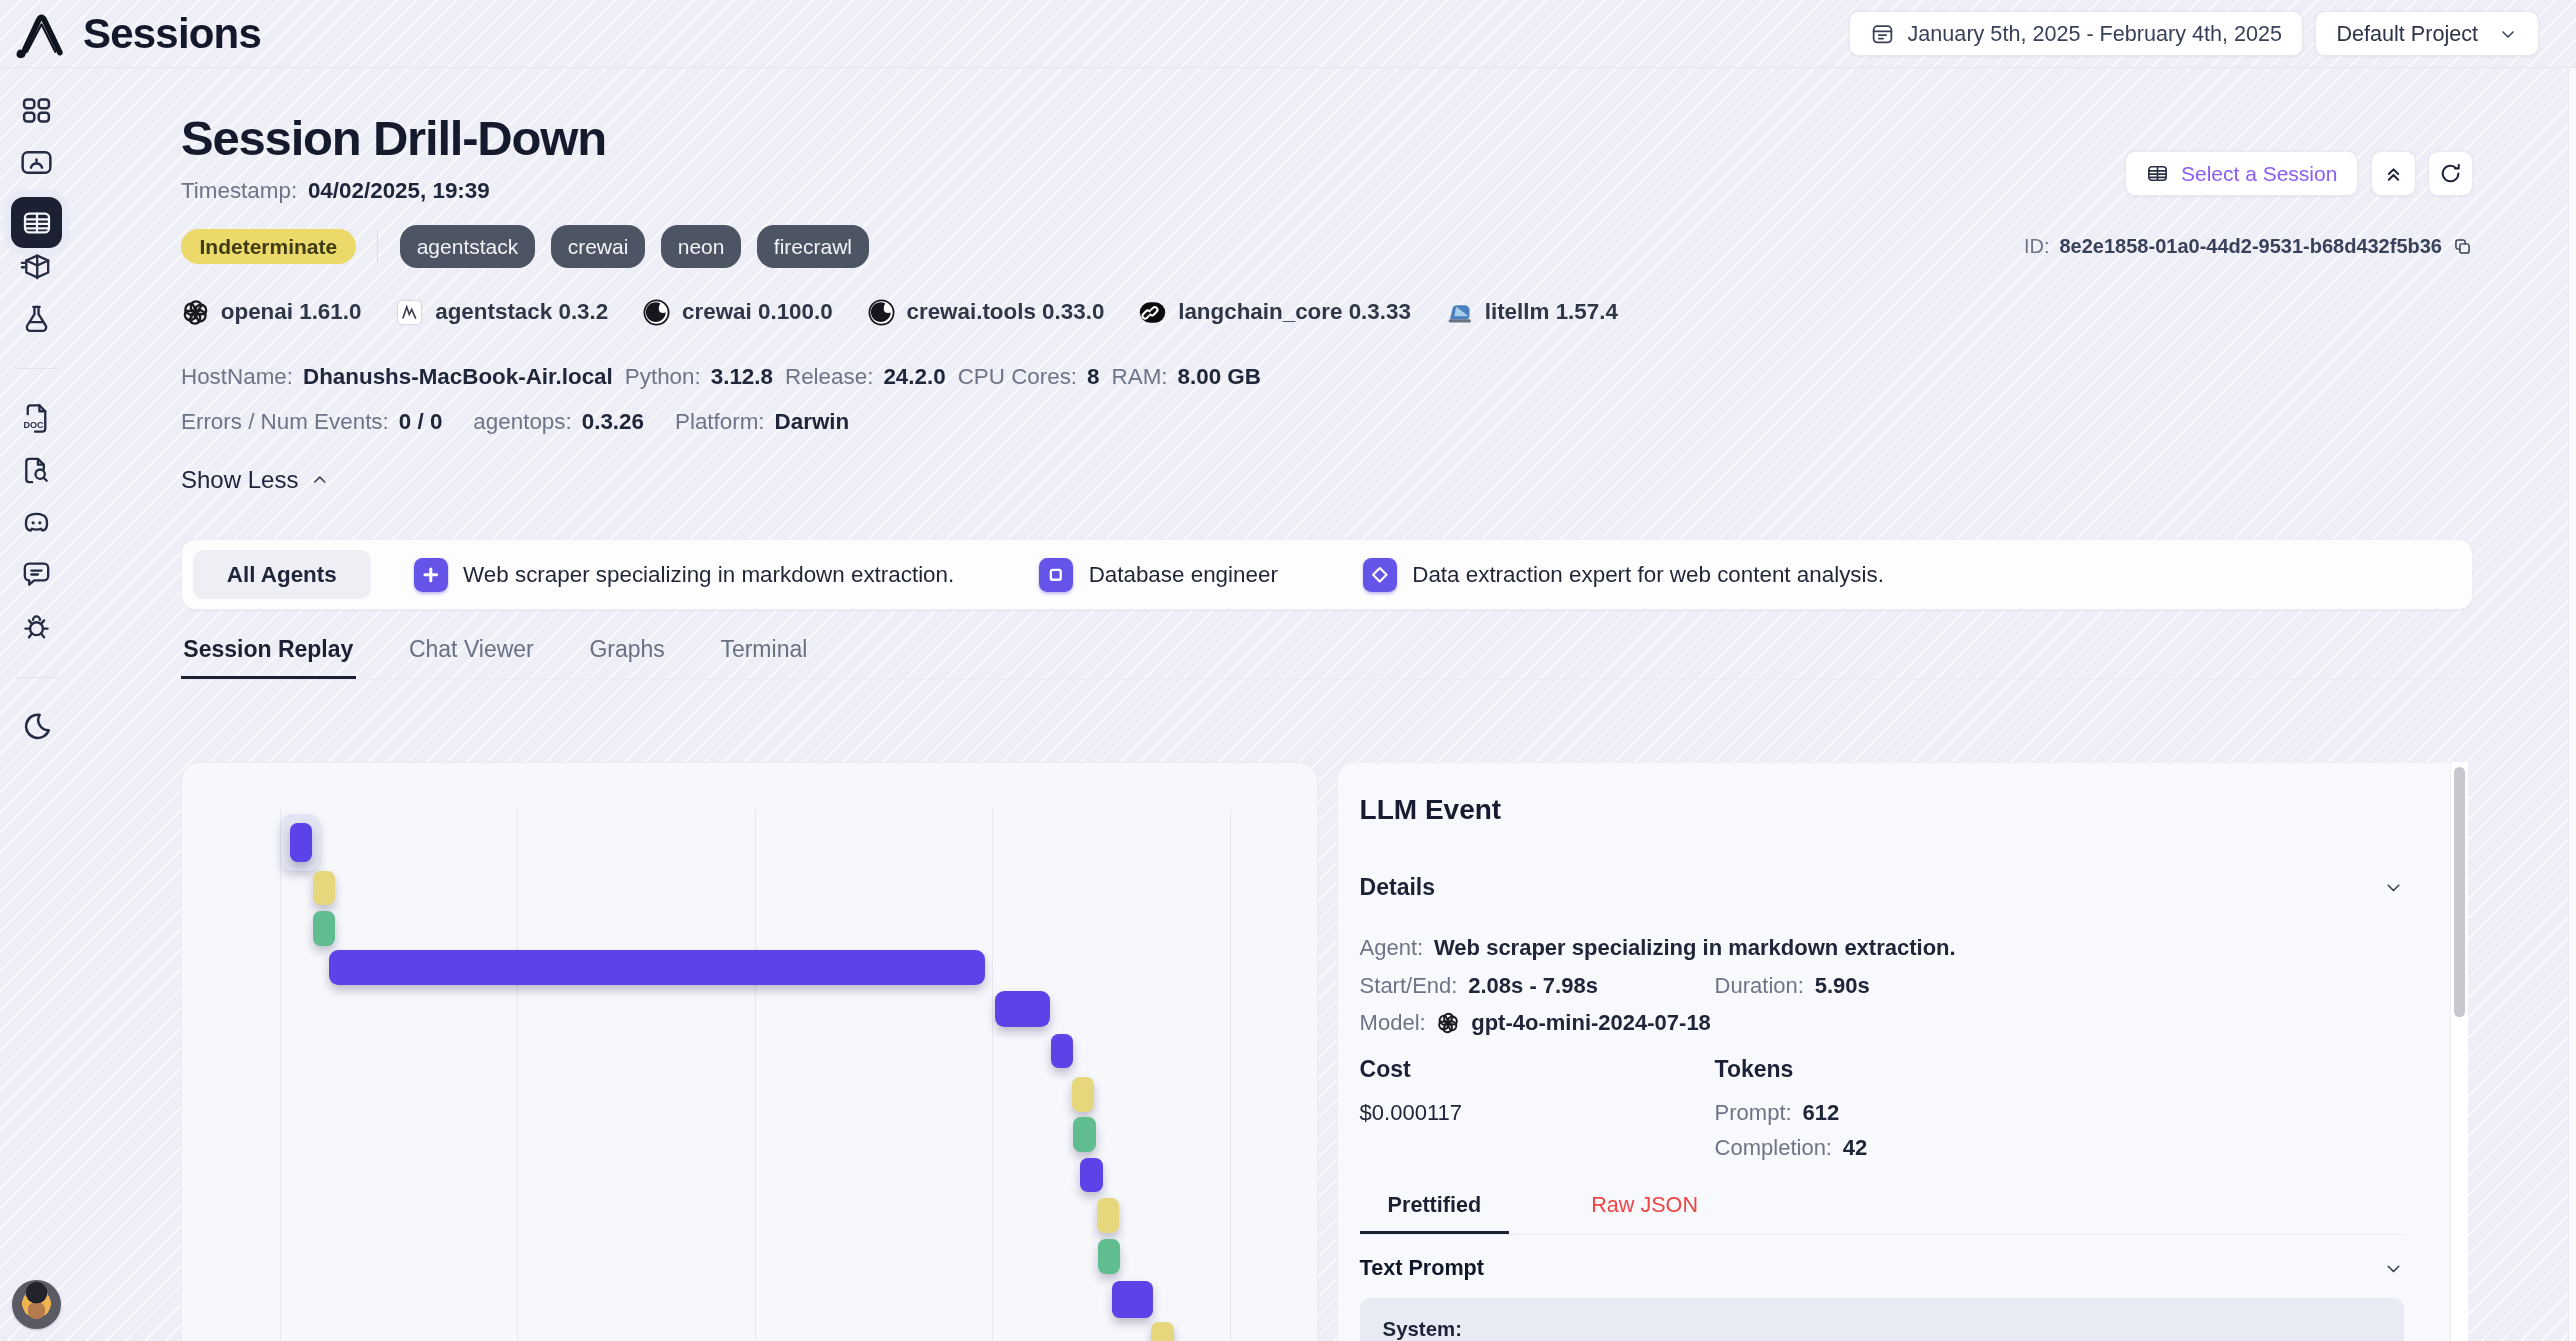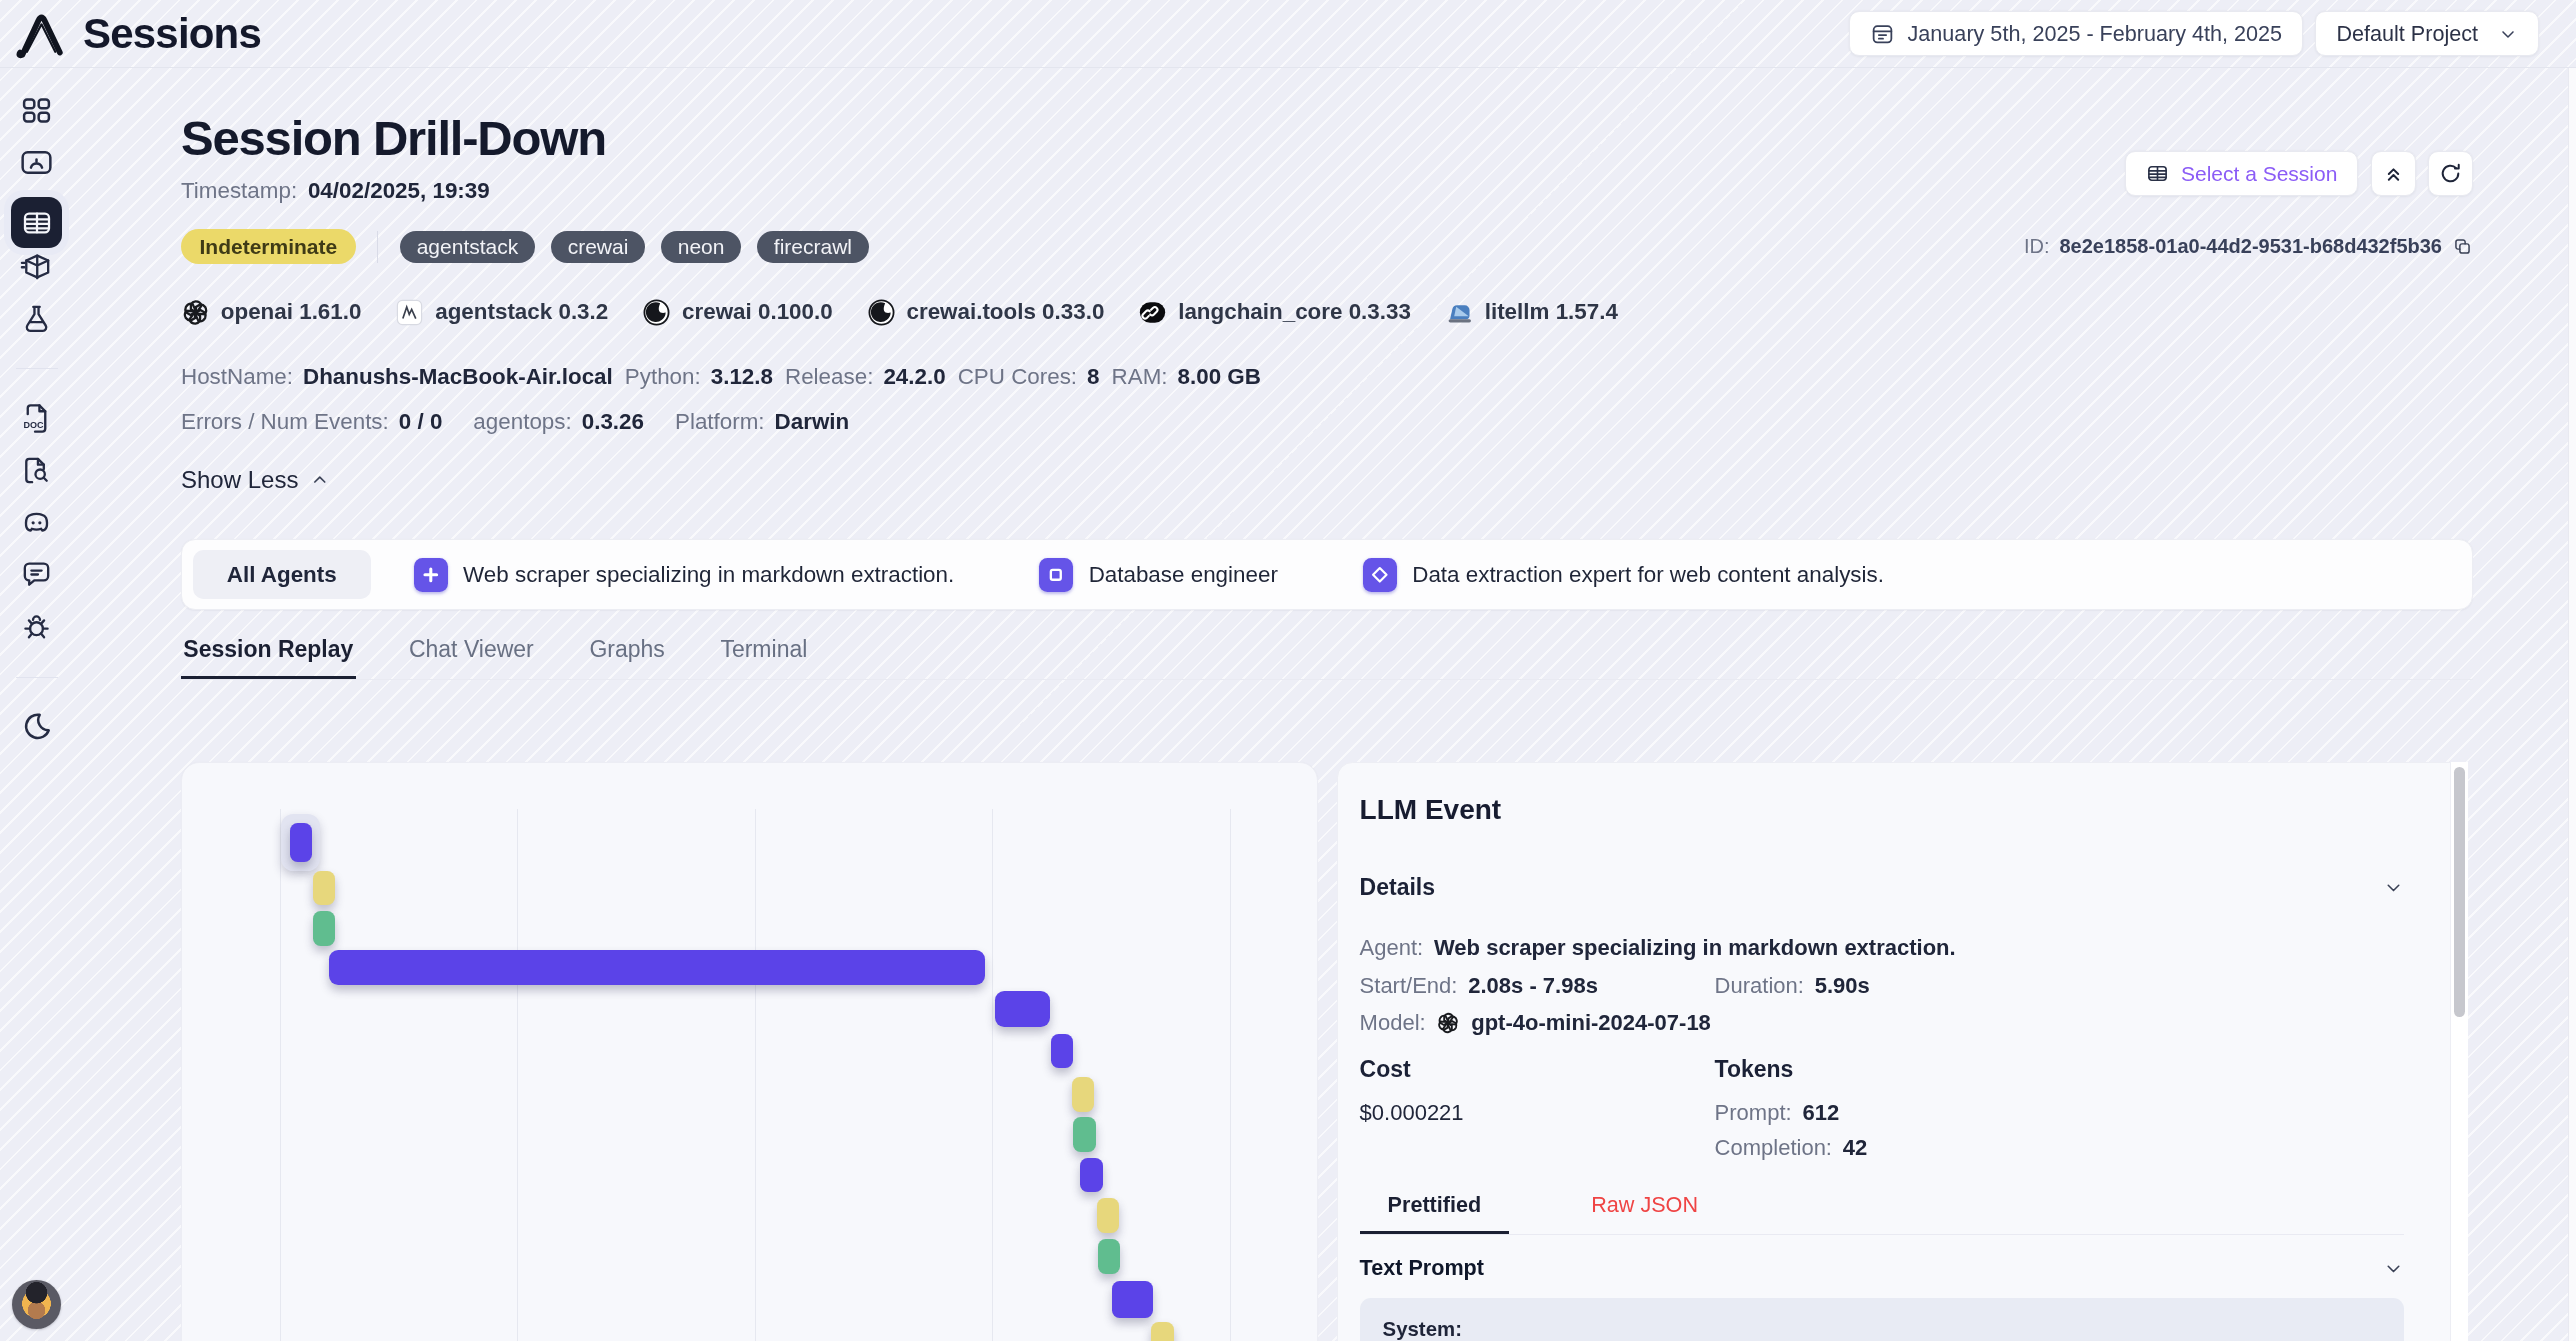--- a/index.html
+++ b/index.html
@@ -46,21 +46,21 @@
   .head { position:relative; padding:0 103px 0 108px; }
   h1.page-title { margin-top:39px; font-size:49px; line-height:62px; font-weight:700; letter-spacing:-1.2px; color:#151A2C; }
   .ts-row { margin-top:6.2px; height:31px; font-size:22.4px; display:flex; gap:10.8px; align-items:center; }
   .lbl { color:#6E7487; }
   .val { color:#20263A; font-weight:600; }
   .badge-row { margin-top:23px; height:35px; display:flex; align-items:center; }
   .status-badge { height:35px; border-radius:17.7px; padding:0 18.5px; display:flex; align-items:center;
     font-size:21px; font-weight:600; color:#3F3B16; }
   .badge-divider { width:0.8px; height:32px; background:#D9DBE7; margin:0 21.6px; }
   .tags { display:flex; gap:15.4px; }
-  .tag { height:32px; border-radius:17px; padding:16px 17px; display:flex; align-items:center; color:#F2F3F7; font-size:21px; }
+  .tag { height:43px; border-radius:17px; padding:16px 17px; display:flex; align-items:center; color:#F2F3F7; font-size:21px; }
   .pkg-row { margin-top:31px; height:34px; display:flex; align-items:center; gap:34px; }
   .pkg { display:flex; align-items:center; gap:10.8px; font-size:22.4px; font-weight:600; color:#2F3647; }
   .pkg .pkg-ic svg { width:29px; height:29px; }
   .host-row { margin-top:17px; height:28px; display:flex; align-items:center; gap:31px; font-size:22.4px; }
   .host-row:first-child { margin-top:34px;gap:12px; }
   .host-pair { display:flex; gap:10px; }
   .show-less { margin-top:29px; height:29px; display:flex; align-items:center; gap:10.8px; font-size:24px; color:#20263A; cursor:pointer; width:fit-content; }
   .show-less svg { width:21.6px; height:21.6px; color:#3A4155; }
 
   .agents-bar { margin-top:45px; height:71px; background:#FDFDFE; border:0.8px solid #ECEDF3; border-radius:14px;
@@ -547,21 +547,21 @@
         <span class="val">gpt-4o-mini-2024-07-18</span>
       </div>
 
       <div class="ep-2col ep-heads">
         <div class="col1 ep-h">Cost</div>
         <div class="ep-h">Tokens</div>
       </div>
 
       <div class="ep-2col ep-vals">
         <div class="col1 ep-field">
-          <span style="color:#20263A;">$0.000221</span>
+          <span style="color:#20263A;">$0.000117</span>
         </div>
         <div class="ep-field">
           <span class="lbl">Prompt:</span>
           <span class="val">612</span>
         </div>
       </div>
       <div class="ep-2col ep-completion">
         <div class="col1"></div>
         <div class="ep-field">
           <span class="lbl">Completion:</span>

